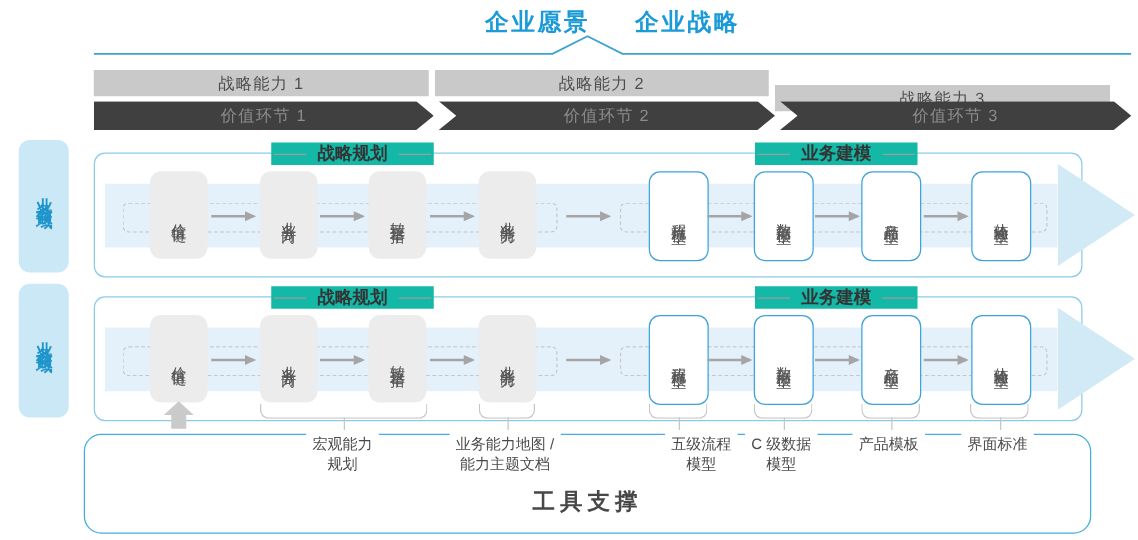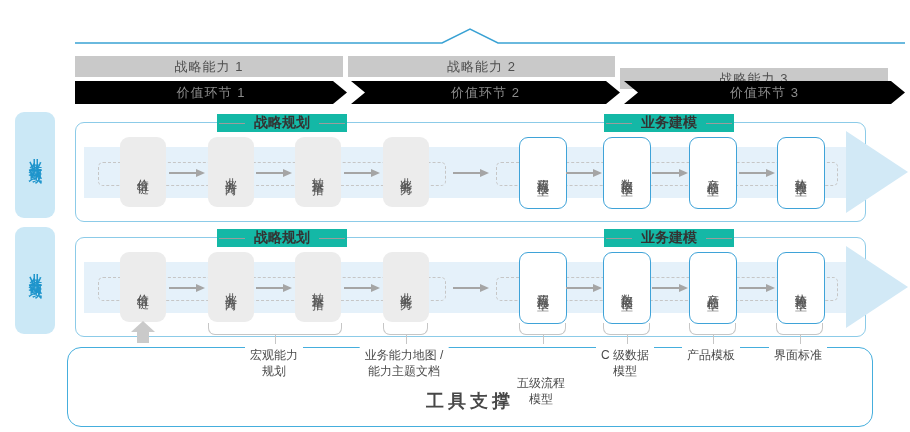--- a/index.html
+++ b/index.html
@@ -7,21 +7,21 @@
           font-family:"Liberation Sans","DejaVu Sans",sans-serif;}
 
   
   .top-title{position:absolute;left:75px;top:5px;width:830px;display:flex;justify-content:center;gap:36px;
              font-size:19px;font-weight:bold;color:#1a9ad6;letter-spacing:2px;}
   .peakline{position:absolute;left:75px;top:27px;}
 
   
   .capbar{position:absolute;top:56px;height:21px;background:#c9c9c9;color:#4f4f4f;font-size:13px;
           display:flex;align-items:center;justify-content:center;letter-spacing:1px;}
-  .chev{position:absolute;top:81px;height:23px;background:#000000;color:#8c8c8c;font-size:13px;
+  .chev{position:absolute;top:81px;height:23px;background:#404040;color:#8c8c8c;font-size:13px;
         display:flex;align-items:center;justify-content:center;letter-spacing:1px;}
 
   
   .domain{position:absolute;left:15px;width:40px;background:#cbe8f6;border-radius:9px;
           display:flex;align-items:center;justify-content:center;}
   .domain span{writing-mode:vertical-rl;font-size:13px;font-weight:bold;color:#1f95cc;letter-spacing:4px;}
 
   
   .lane{position:absolute;left:75px;width:789px;height:98px;border:1px solid #8ccbe8;border-radius:9px;}
   .lane-title{position:absolute;top:-9px;transform:translateX(-50%);background:#14b8a6;padding:0 2px;
@@ -59,20 +59,22 @@
   .brace:after{content:"";position:absolute;left:50%;bottom:-10px;height:10px;border-left:1.5px solid #c6c6c6;}
   .anno{position:absolute;top:346px;transform:translateX(-50%);background:#fff;padding:2px 5px;
         font-size:12px;color:#4a4a4a;text-align:center;line-height:1.32;white-space:nowrap;z-index:3;}
 </style>
 </head>
 <body>
 
 <div class="canvas">
 
   <div class="top-title">
+    <span>企业愿景</span>
+    <span>企业战略</span>
   </div>
 
   <svg class="peakline" width="830" height="18">
     <path d="M0 16 H367 L395 2 L423 16 H830" fill="none" stroke="#3aa2d4" stroke-width="1.4"></path>
   </svg>
 
   <div id="bars">
       <div class="capbar" style="left: 75px; width: 268px;">战略能力 1</div>
       <div class="capbar" style="left: 348px; width: 267px;">战略能力 2</div>
       <div class="capbar" style="left: 620px; width: 268px; margin-top: 12px;">战略能力 3</div>
@@ -196,21 +198,21 @@
       <div class="anno" style="left: 274px;">
         <div>宏观能力</div>
         <div>规划</div>
       </div>
       <div class="brace" style="left: 383px; width: 43px;"></div>
       <div class="anno" style="left: 404px;">
         <div>业务能力地图 /</div>
         <div>能力主题文档</div>
       </div>
       <div class="brace" style="left: 519px; width: 45px;"></div>
-      <div class="anno" style="left: 541px; margin-top: 28px;">
+      <div class="anno" style="left: 561px;">
         <div>五级流程</div>
         <div>模型</div>
       </div>
       <div class="brace" style="left: 603px; width: 45px;"></div>
       <div class="anno" style="left: 625px;">
         <div>C 级数据</div>
         <div>模型</div>
       </div>
       <div class="brace" style="left: 689px; width: 45px;"></div>
       <div class="anno" style="left: 711px;">

